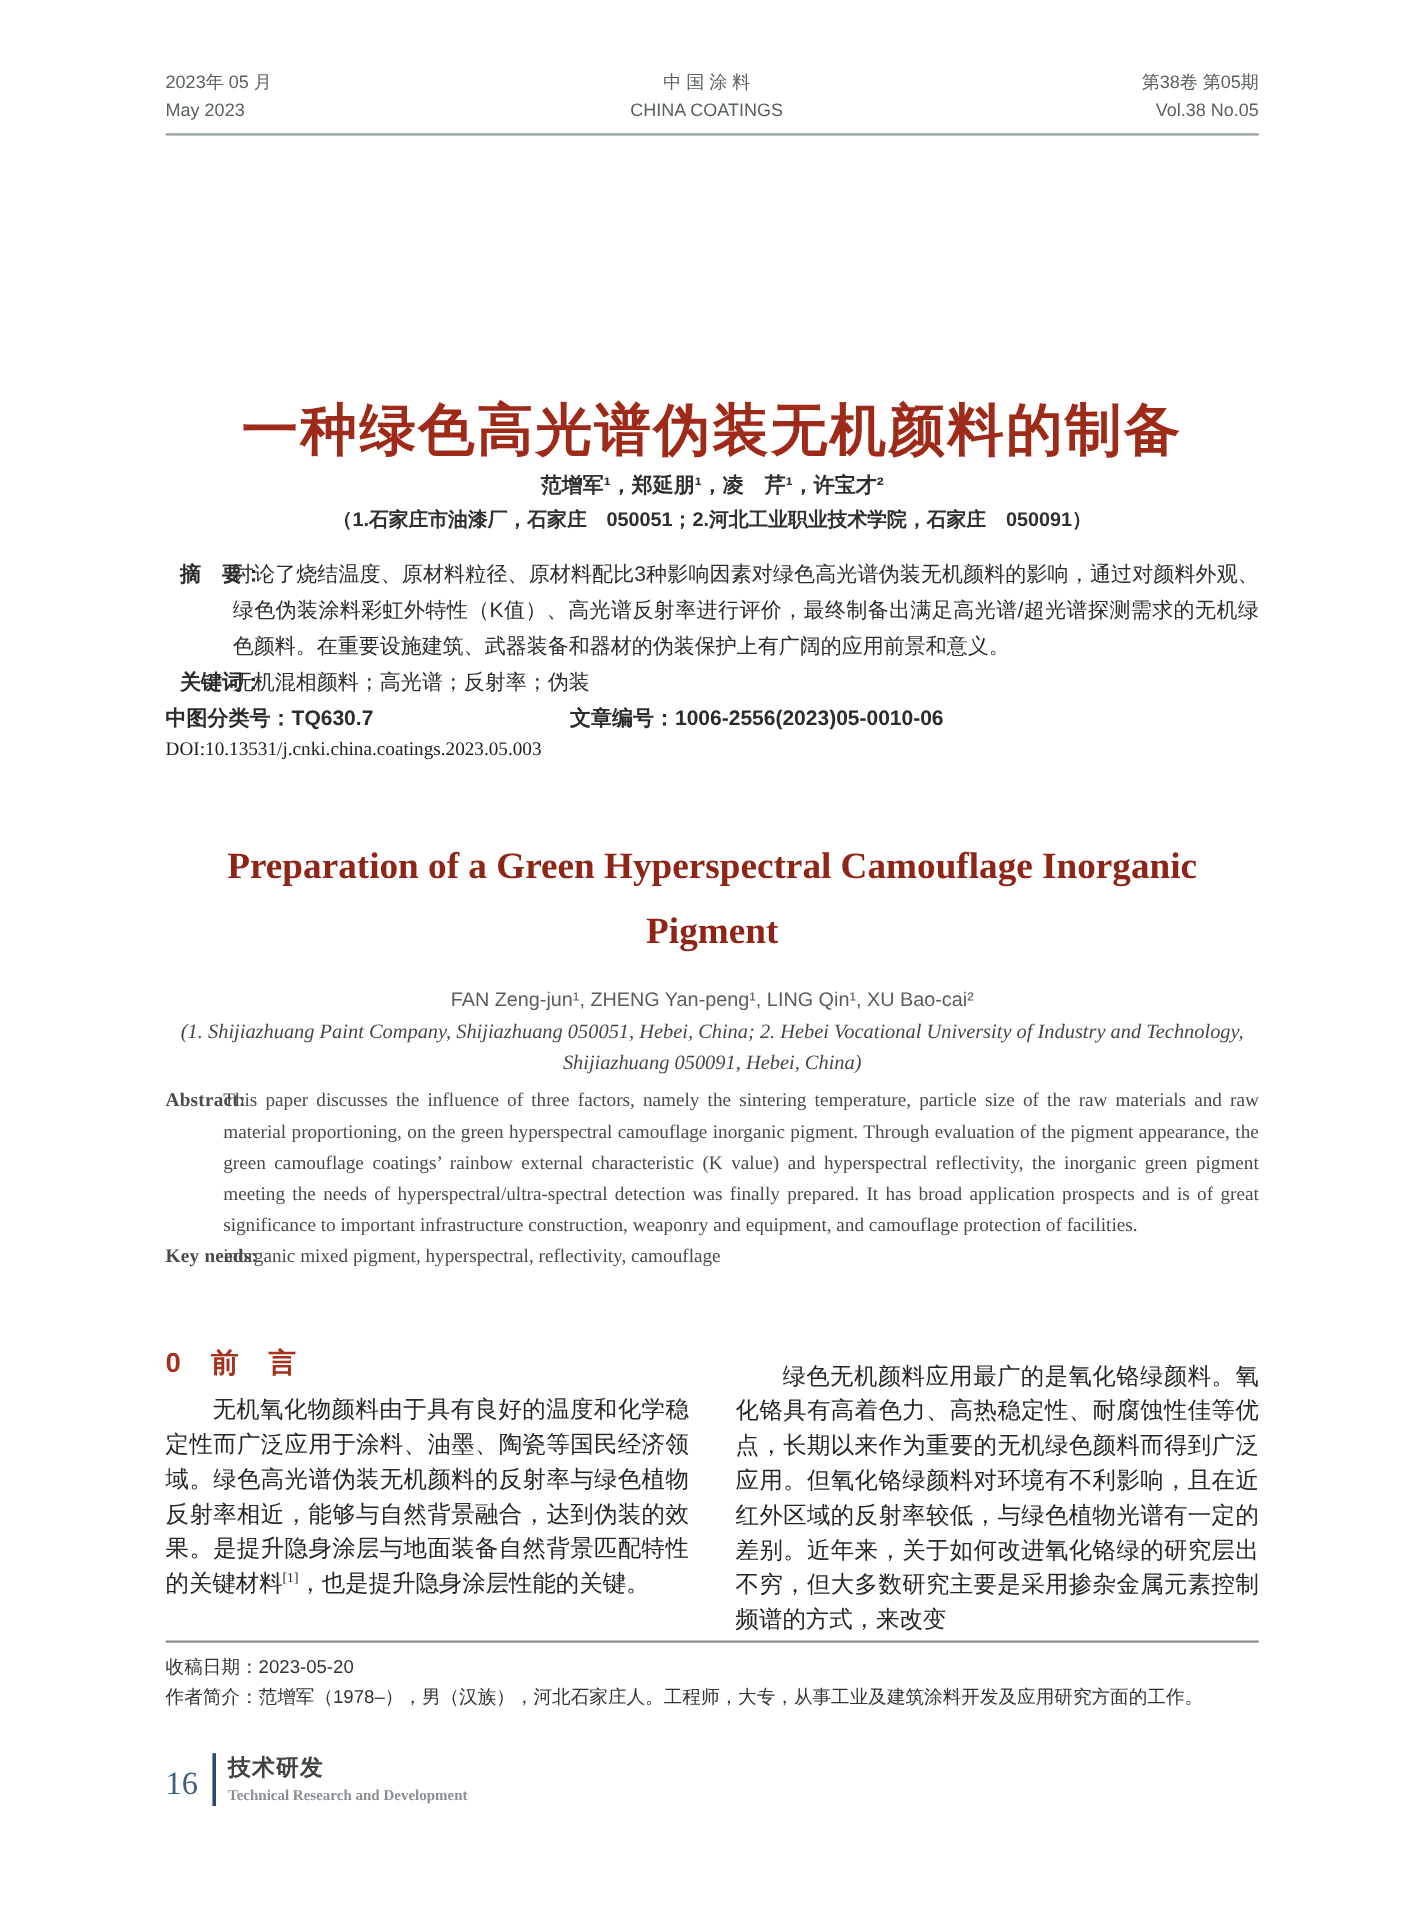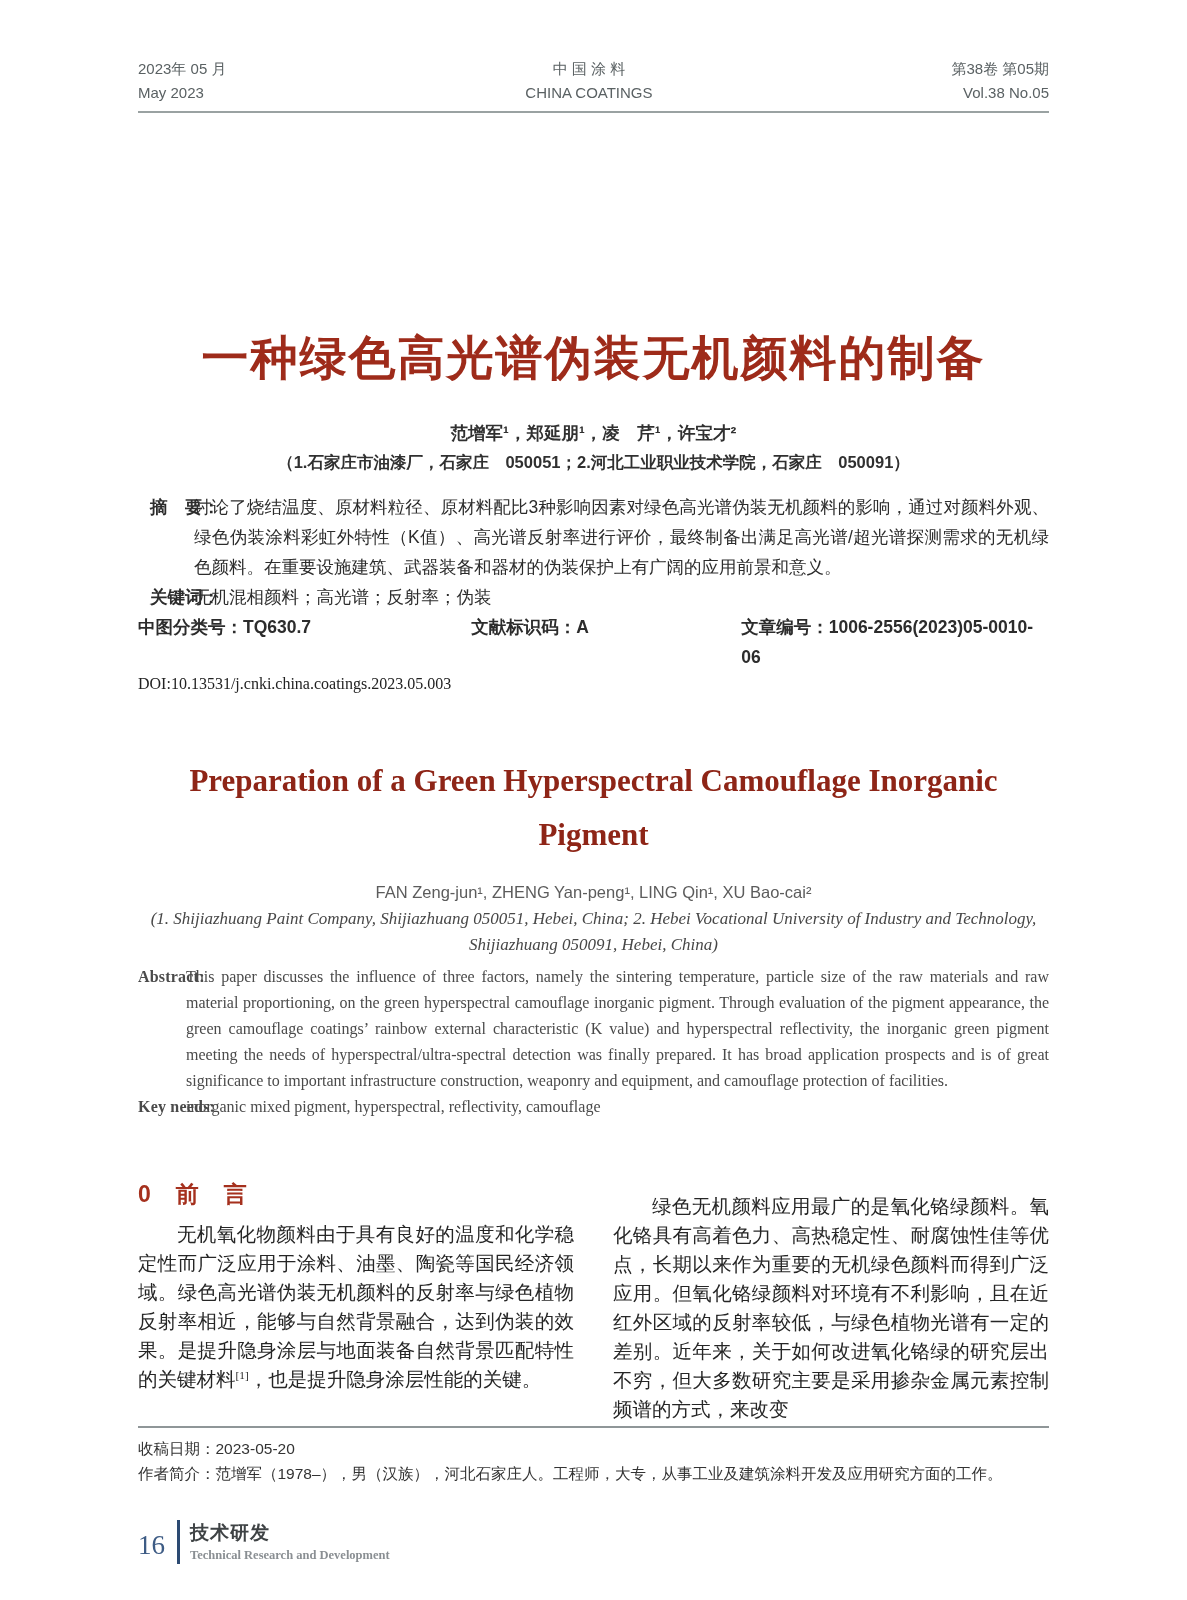--- a/index.html
+++ b/index.html
@@ -22,21 +22,21 @@
   .jh-center { text-align:center; }
   .jh-right { text-align:right; }
 
   
   .title-zh {
     margin-top:218px; text-align:center;
     font-size:47px; font-weight:bold; letter-spacing:2px;
     line-height:54px;
   }
   .authors-zh {
-    margin-top:36px; text-align:center;
+    margin-top:7px; text-align:center;
     font-size:17.5px; font-weight:bold; line-height:24px; color:#303030;
   }
   .affil-zh {
     margin-top:5px; text-align:center;
     font-size:16.5px; font-weight:bold; line-height:24px; color:#303030;
   }
 
   
   .hang-zh { position:relative; padding-left:56px; }
   .hang-zh .hang-label { position:absolute; left:12px; top:0; font-weight:bold; white-space:nowrap; }
@@ -144,21 +144,20 @@
     <span>讨论了烧结温度、原材料粒径、原材料配比3种影响因素对绿色高光谱伪装无机颜料的影响，通过对颜料外观、绿色伪装涂料彩虹外特性（K值）、高光谱反射率进行评价，最终制备出满足高光谱/超光谱探测需求的无机绿色颜料。在重要设施建筑、武器装备和器材的伪装保护上有广阔的应用前景和意义。</span>
   </div>
 
   <div class="keywords-zh hang-zh">
     <span class="hang-label">关键词：</span>
     <span>无机混相颜料；高光谱；反射率；伪装</span>
   </div>
 
   <div class="meta-row">
     <span class="m1">中图分类号：TQ630.7</span>
-    <span class="m2">文献标识码：A</span>
     <span class="m3">文章编号：1006-2556(2023)05-0010-06</span>
   </div>
   <div class="doi-line">DOI:10.13531/j.cnki.china.coatings.2023.05.003</div>
 
   <h2 class="title-en" style="color: rgb(142, 37, 23);">Preparation of a Green Hyperspectral Camouflage Inorganic Pigment</h2>
   <div class="authors-en">FAN Zeng-jun¹, ZHENG Yan-peng¹, LING Qin¹, XU Bao-cai²</div>
   <div class="affil-en">(1. Shijiazhuang Paint Company, Shijiazhuang 050051, Hebei, China; 2. Hebei Vocational University of Industry and Technology, Shijiazhuang 050091, Hebei, China)</div>
 
   <div class="abstract-en hang-en">
     <span class="hang-label">Abstract:</span>

